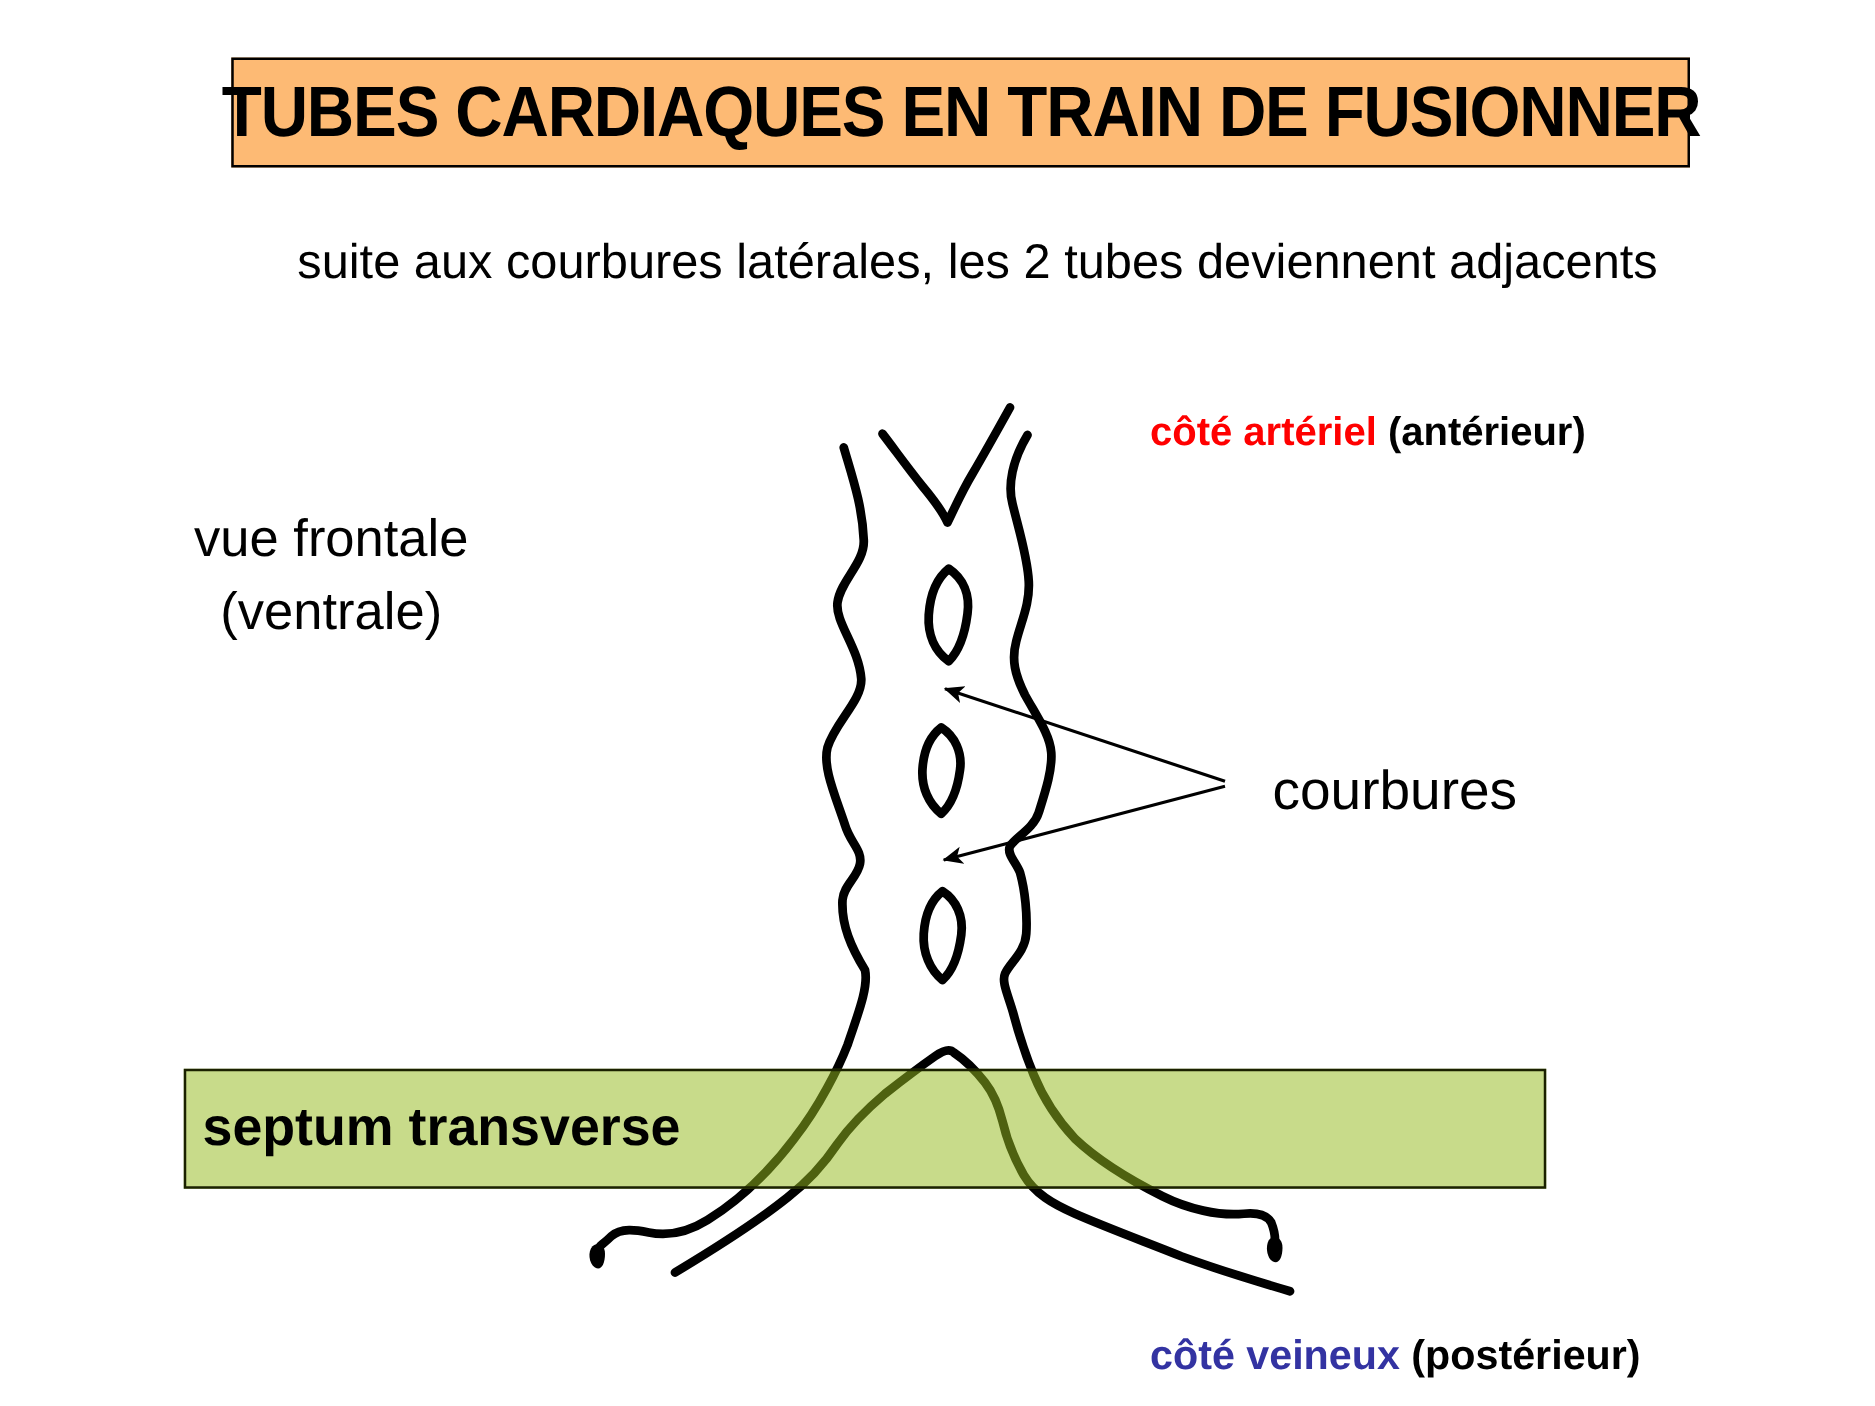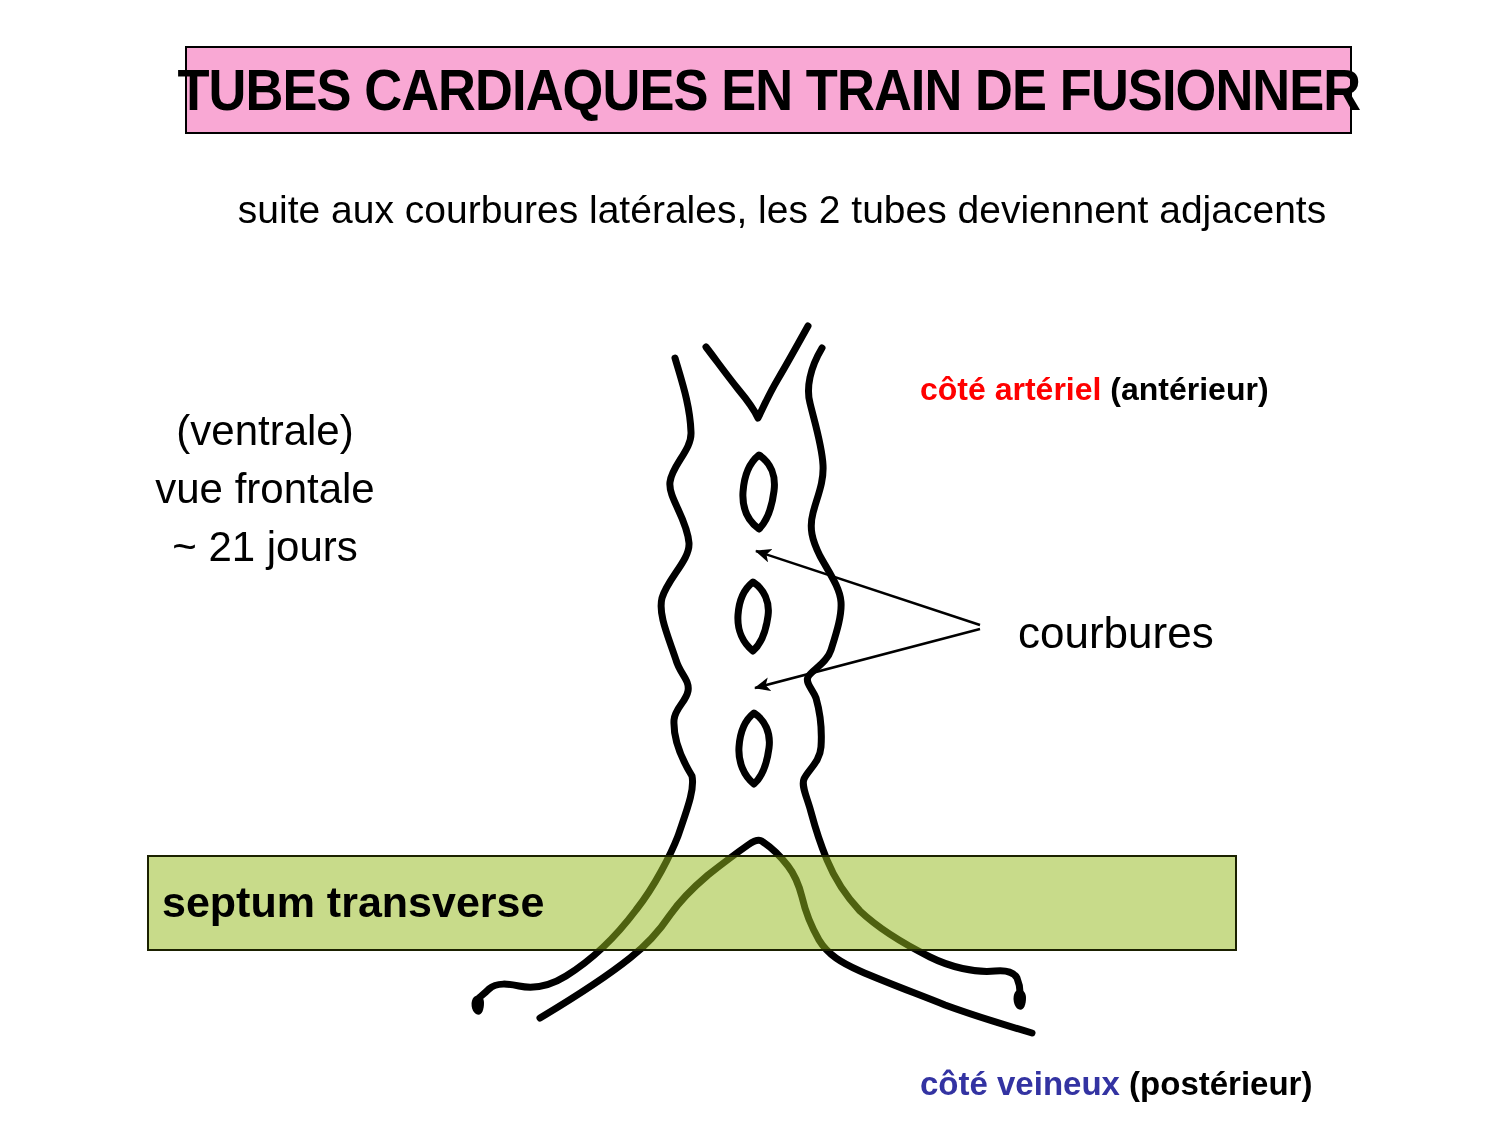--- a/index.html
+++ b/index.html
@@ -4,40 +4,40 @@
 <style>
   html,body{margin:0;padding:0;background:#fff;}
   body{
     width:1500px;height:1125px;position:relative;overflow:hidden;
     font-family:"Liberation Sans", sans-serif;color:#000;
   }
   .abs{position:absolute;}
   
   .title-box{
     left:185px;top:46px;width:1163px;height:84px;
-    border:2px solid #000;background:#f9a8d4;z-index:3;
+    border:2px solid #000;background:#fdba74;z-index:3;
     display:flex;align-items:center;justify-content:center;
   }
   .title-text{
     font-size:57px;font-weight:bold;white-space:nowrap;
     letter-spacing:-1px;transform:scaleX(0.92);transform-origin:center;
   }
   
   .subtitle{
     left:0;top:188px;width:1500px;text-align:center;
     font-size:39px;z-index:3;margin-left:32px;
   }
   
   .left-note{
     left:80px;top:402px;width:370px;text-align:center;
     font-size:42px;line-height:58px;z-index:3;
   }
   
   .side-label{font-size:32px;font-weight:bold;white-space:nowrap;z-index:3;}
-  .label-arterial{left:920px;top:327px;margin-top:44px;}
+  .label-arterial{left:920px;top:327px;}
   .label-venous{left:920px;top:1037px;font-size:33px;margin-top:28px;}
   .apoptose{left:1018px;top:608px;font-size:44px;z-index:3;}
   
   .drawing{left:0;top:0;width:1500px;height:1125px;z-index:1;}
   
   .band{
     left:147px;top:855px;width:1090px;height:96px;box-sizing:border-box;
     background:rgba(150,186,30,0.52);
     border:2px solid #1b2100;z-index:2;
   }
@@ -48,23 +48,22 @@
 </head>
 <body>
 
 <div class="abs title-box">
   <div class="title-text">TUBES CARDIAQUES EN TRAIN DE FUSIONNER</div>
 </div>
 
 <div class="abs subtitle">suite aux courbures latérales, les 2 tubes deviennent adjacents</div>
 
 <div class="abs left-note">
+  <div>vue frontale</div>
   <div>(ventrale)</div>
-  <div>vue frontale</div>
-  <div>~ 21 jours</div>
 </div>
 
 <div class="abs side-label label-arterial">
   <span style="color: rgb(255, 0, 0);">côté artériel</span><span> (antérieur)</span>
 </div>
 
 <div class="abs apoptose">courbures</div>
 
 <svg class="abs drawing" width="1500" height="1125" viewBox="0 0 1500 1125" xmlns="http://www.w3.org/2000/svg">
   <defs>

